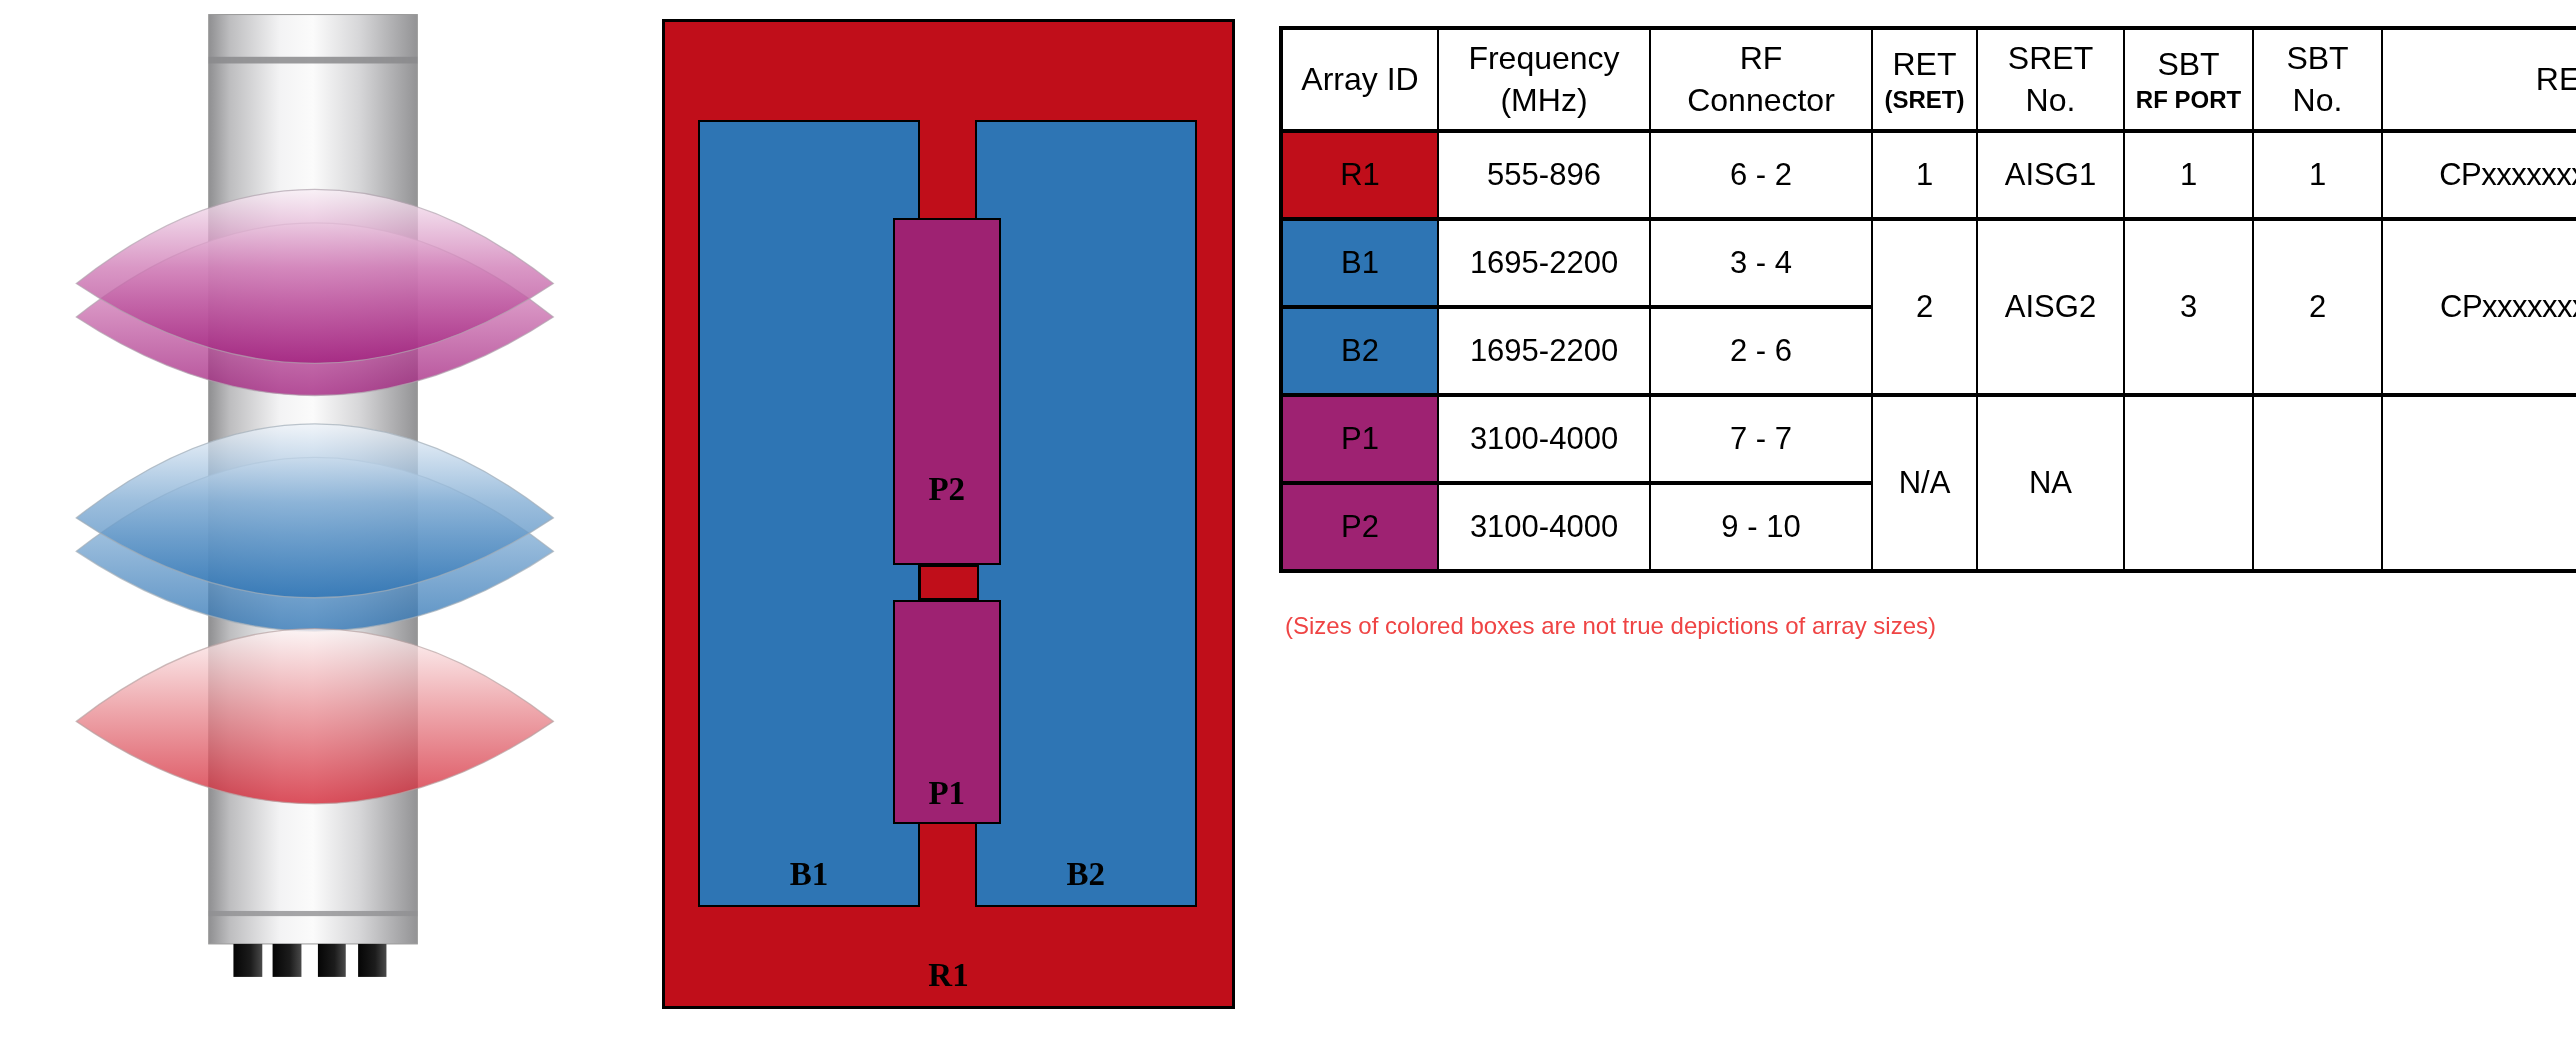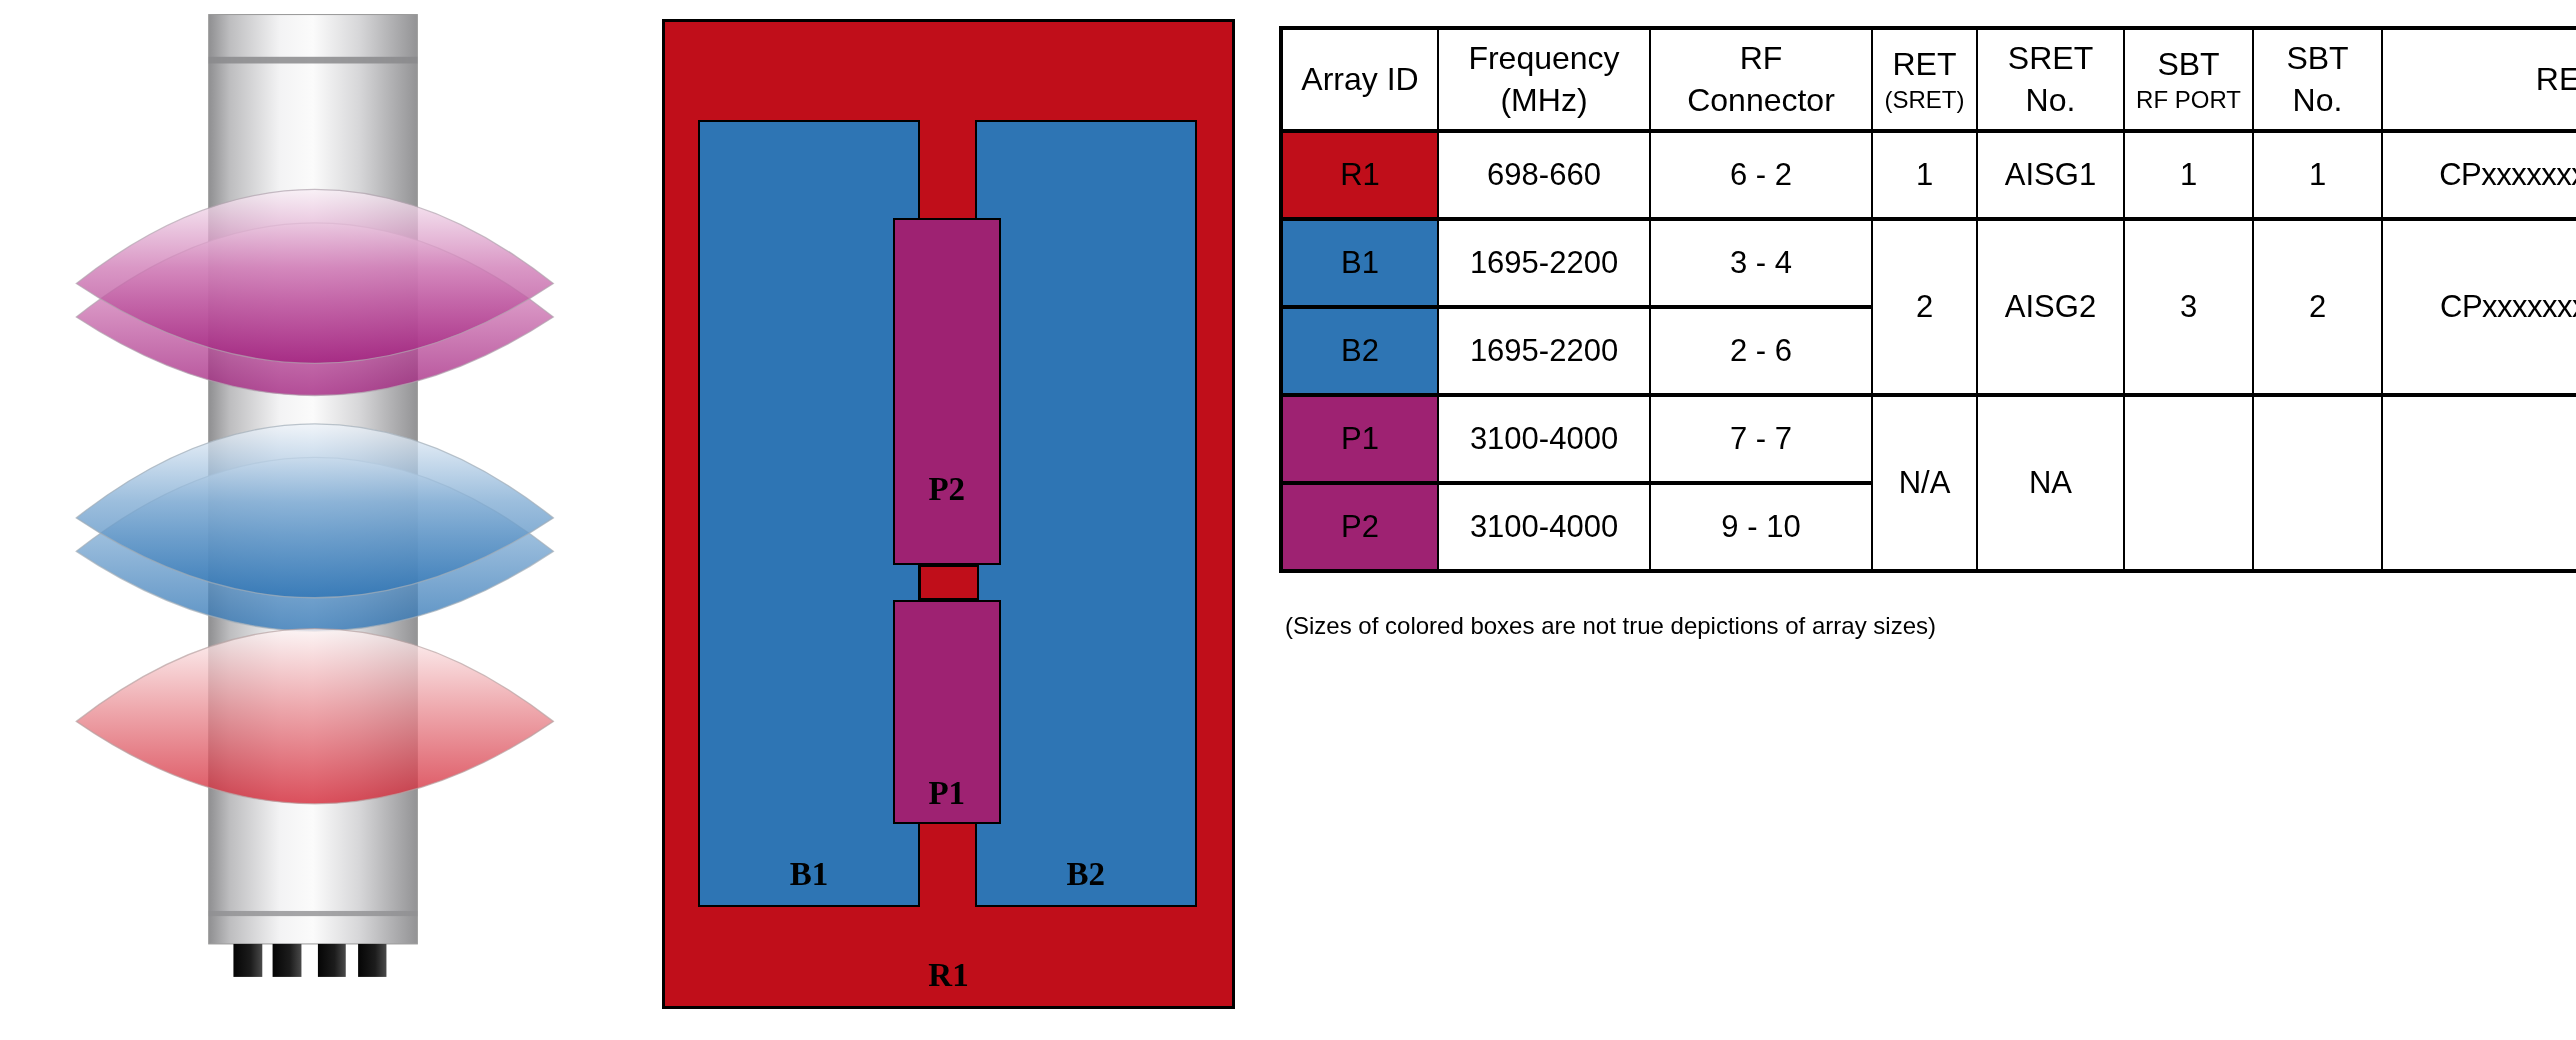--- a/index.html
+++ b/index.html
@@ -40,27 +40,27 @@
   }
   .spec-table th, .spec-table td {
     border-left:2.6px solid #000; border-right:2.6px solid #000;
     border-top:4.6px solid #000; border-bottom:4.6px solid #000;
     text-align:center; vertical-align:middle; padding:0;
     font-size:31px; font-weight:normal; color:#000; overflow:hidden;
   }
   .spec-table tr.header-row { height:103px; }
   .spec-table tr.data-row { height:88px; }
   .hline { font-size:32px; line-height:1.3; }
-  .hsmall { font-size:24px; line-height:1.25; }
+  .hsmall { font-size:24px; line-height:1.25;font-weight:bold; }
   .uid-cell { font-size:29px; letter-spacing:-0.5px; }
 
   
   .note {
     position:absolute; left:1285px; top:612px;
-    font-size:24px; color:#000000;
+    font-size:24px; color:#ef4444;
   }
 </style>
 </head>
 <body>
 
 <div id="page">
 
   <div class="antenna">
     <svg width="577" height="1010" viewBox="0 0 1120 1960">
       <defs>
@@ -182,21 +182,21 @@
         <div class="hline">SBT</div>
         <div class="hline">No.</div>
       </th>
       <th>
             <div class="hline">RET UID</div>
           </th>
     </tr>
 
     <tr class="data-row">
       <td style="background-color: rgb(192, 14, 26);">R1</td>
-      <td>698-660</td>
+      <td>555-896</td>
       <td>6 - 2</td>
       <td>1</td>
       <td>AISG1</td>
       <td>1</td>
       <td>1</td>
       <td class="uid-cell">CPxxxxxxxxxxxxxxxxR1</td>
     </tr>
 
     <tr class="data-row">
       <td style="background-color: rgb(46, 117, 180);">B1</td>

